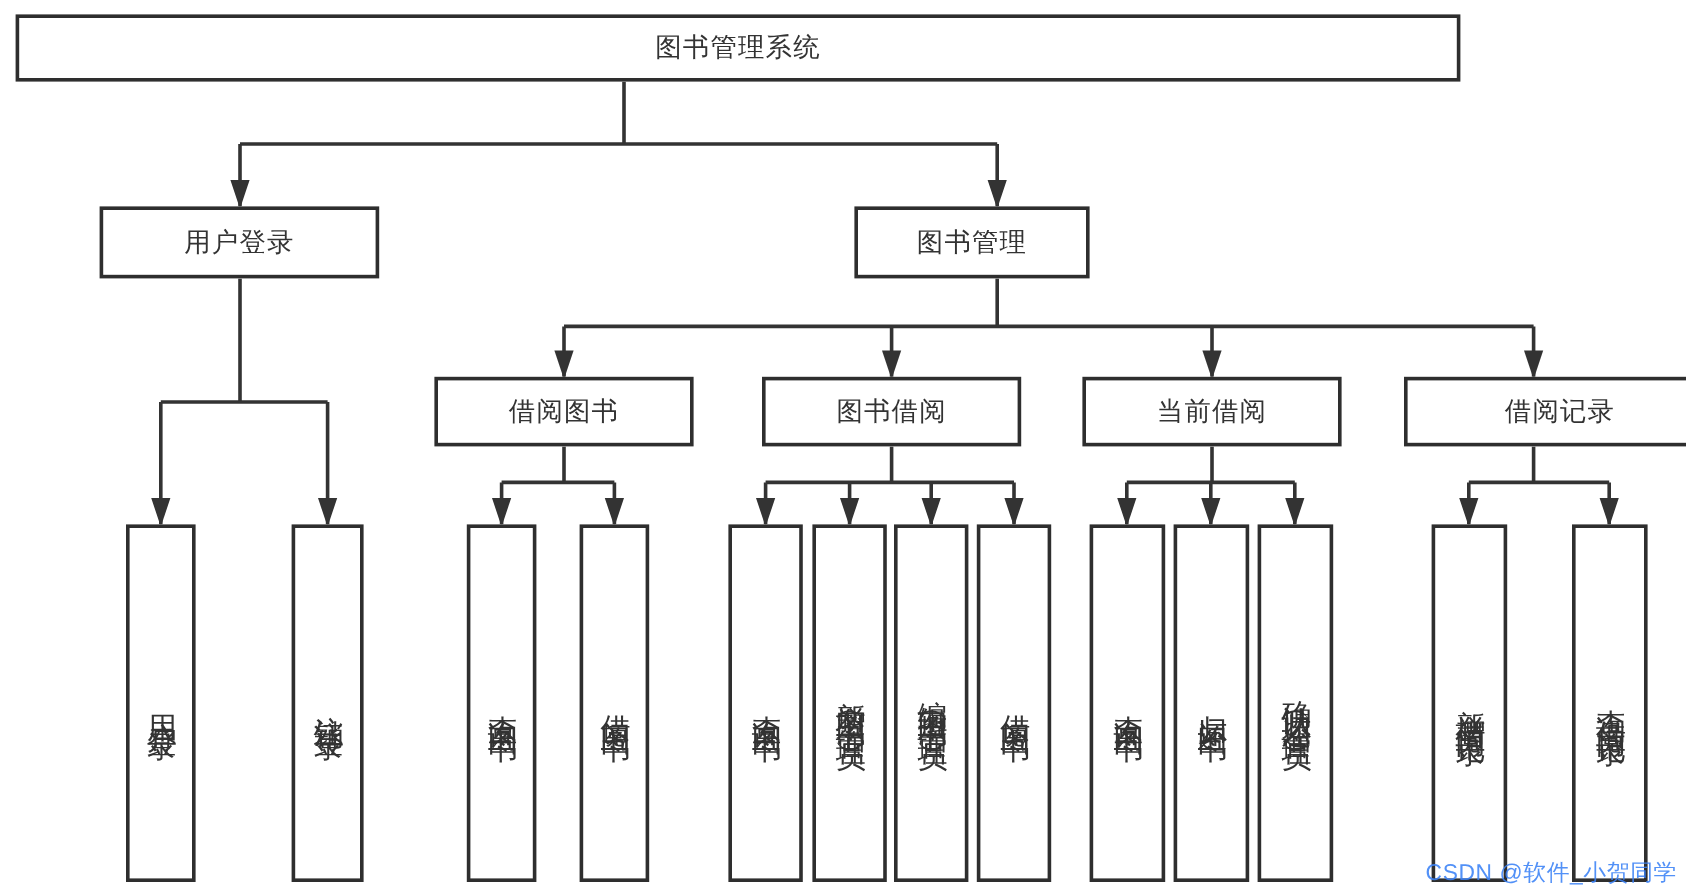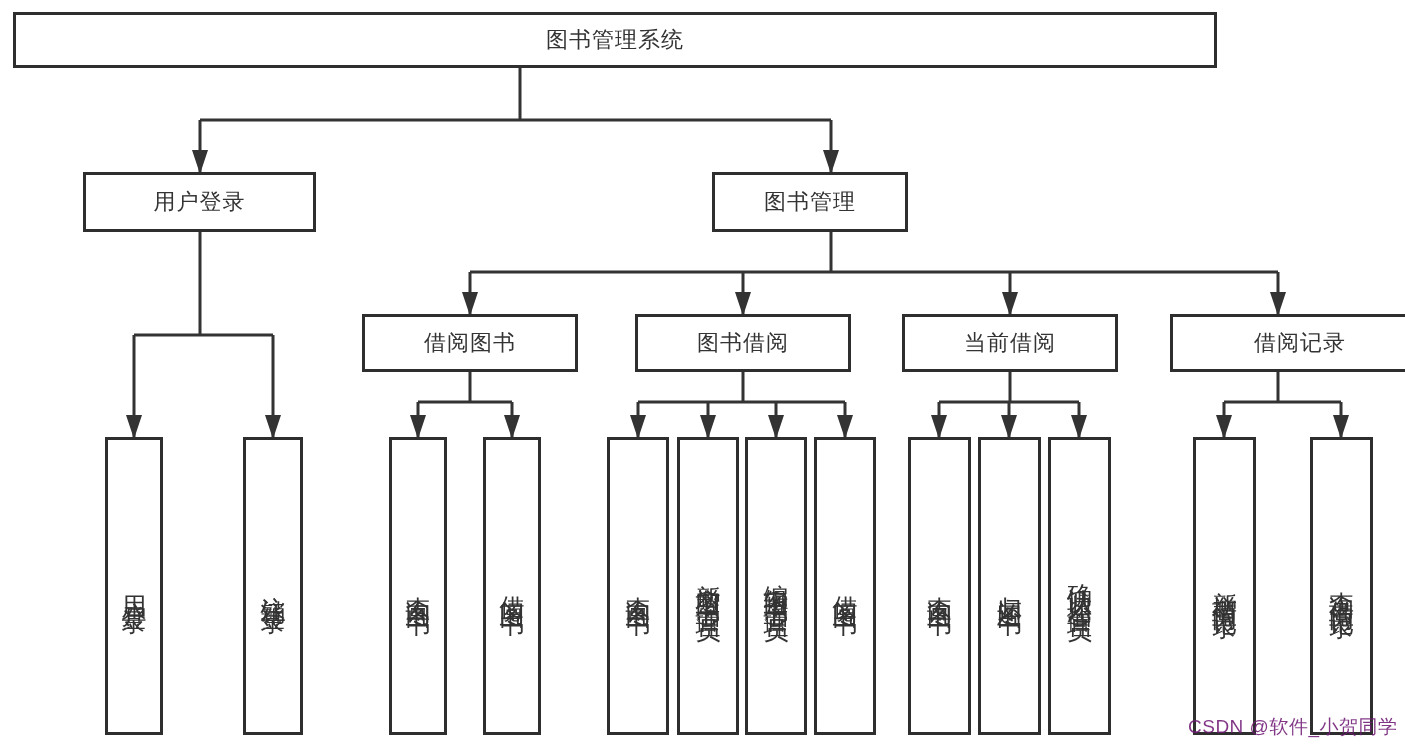--- a/index.html
+++ b/index.html
@@ -38,21 +38,21 @@
     font-size: 25px;
     line-height: 1;
     letter-spacing: 5px;
     max-height: 292px;
   }
   #watermark {
     position: absolute;
     left: 1188px;
     top: 714px;
     font-size: 19px;
-    color: #701a75;
+    color: #3b82f6;
     opacity: 0.88;
     white-space: nowrap;
     letter-spacing: 0.5px;
     z-index: 5;
   }
   svg path { stroke: #333333; stroke-width: 3; fill: none; }
   svg polygon { fill: #333333; stroke: none; }
 </style>
 </head>
 <body>

